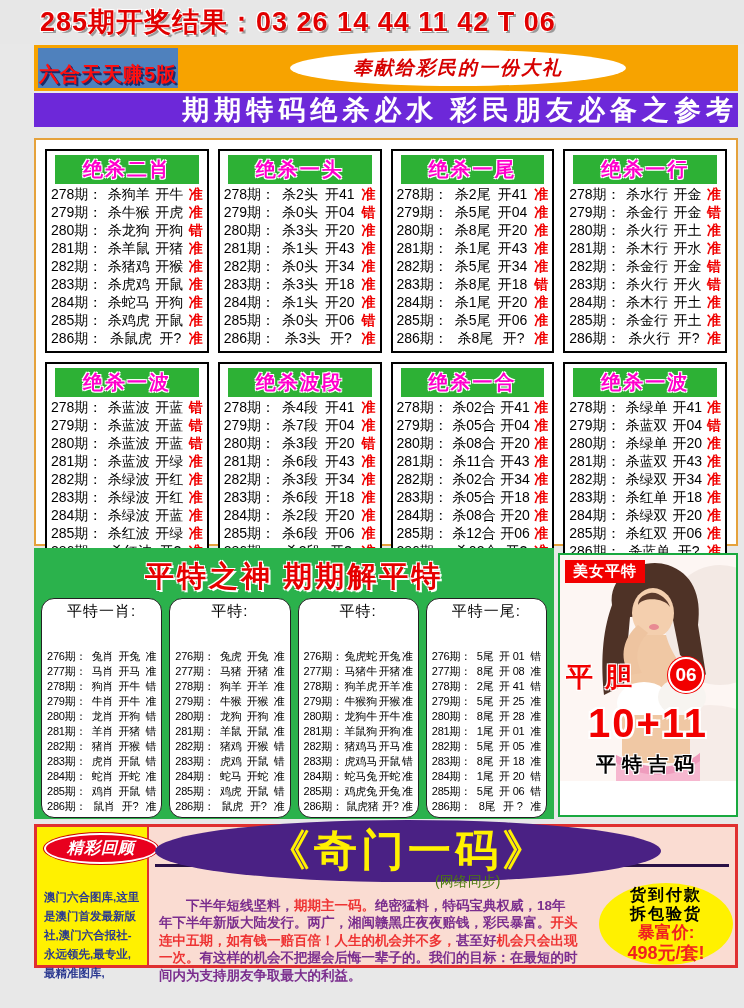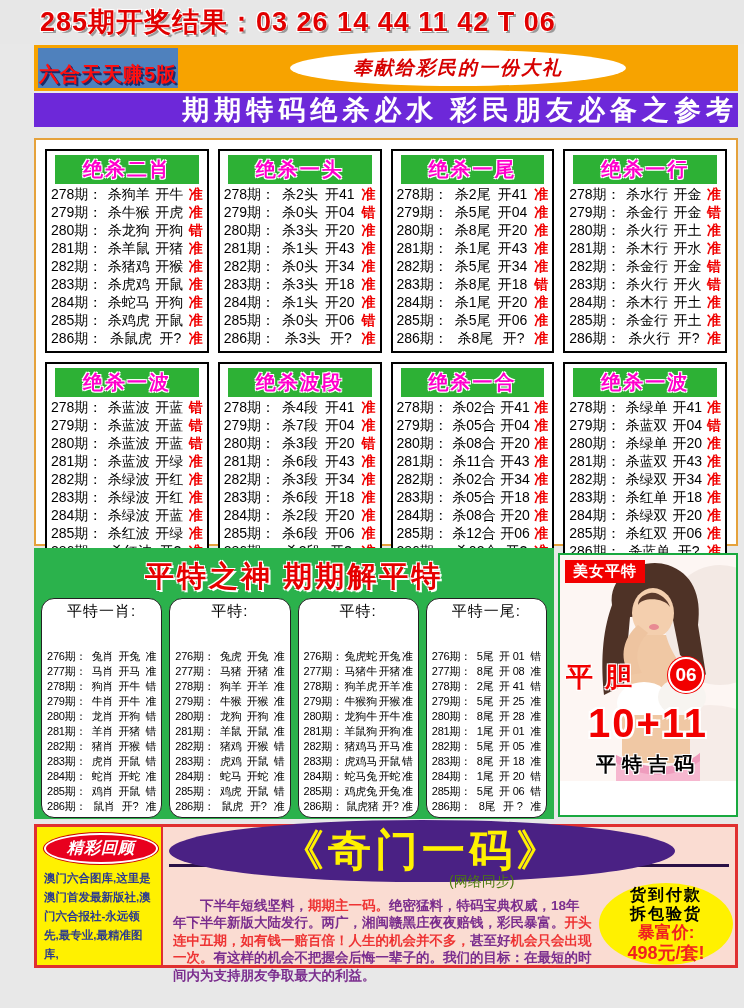--- a/index.html
+++ b/index.html
@@ -74,26 +74,26 @@
   .lucky-caption { position:absolute; left:0; right:0; top:196px; text-align:center; color:#000;
     font-size:20px; font-weight:bold; letter-spacing:6px; font-family:"Liberation Serif","DejaVu Serif",serif;
     text-shadow:-1px -1px 0 #fff, 1px -1px 0 #fff, -1px 1px 0 #fff, 1px 1px 0 #fff; }
   .lucky-codes-bar { position:absolute; left:0; right:0; bottom:0; height:34px; background:#CFD935;
     color:#000; font-size:25px; font-weight:bold; display:flex; align-items:center; justify-content:center;
     letter-spacing:2px; }
 
   
   .promo-footer { position:absolute; left:34px; top:824px; width:704px; height:144px; border:3px solid #E03030;
     background:#FADCD2; display:flex; }
-  .review-panel { width:126px; background:#FFF100; border-right:2px solid #E03030; padding:6px 7px; }
+  .review-panel { width:112px; background:#FFF100; border-right:2px solid #E03030; padding:6px 7px; }
   .review-badge { width:114px; height:31px; margin:0 auto; background:#E8001E; border:2px solid #fff;
     border-radius:50%; display:flex; align-items:center; justify-content:center;
     color:#fff; font-size:16px; font-weight:bold; font-style:italic; letter-spacing:1px;
     box-shadow:0 0 0 1px #c00; }
-  .review-text { margin-top:5px; color:#2B3990; font-size:11.5px; font-weight:bold; line-height:19px; }
+  .review-text { margin-top:24px; color:#2B3990; font-size:11.5px; font-weight:bold; line-height:19px; }
   .qimen-panel { flex:1; position:relative; }
   .divider-line { position:absolute; left:6px; right:6px; top:37px; border-top:3px solid #2A1146; }
   .qimen-banner { position:absolute; left:6px; top:-7px; width:506px; height:62px; background:#4A2184;
     border-radius:50%; display:flex; align-items:center; justify-content:center; }
   .qimen-title { color:#FFF100; font-size:43px; font-weight:bold; letter-spacing:4px; white-space:nowrap; }
   .sync-note { position:absolute; left:286px; top:46px; color:#4d7c0f; font-size:14px; font-weight:normal; }
   .promo-paragraph { position:absolute; left:10px; top:70px; width:420px; font-size:13.5px; line-height:17.4px;
     text-indent:27px; font-weight:bold; }
   .seg-purple { color:#7B2E8E; }
   .seg-red { color:#EE3333; }

